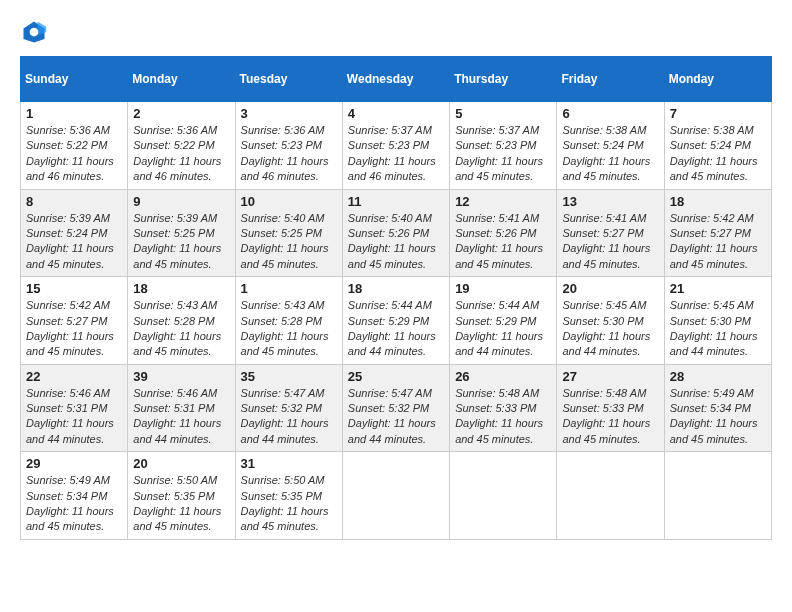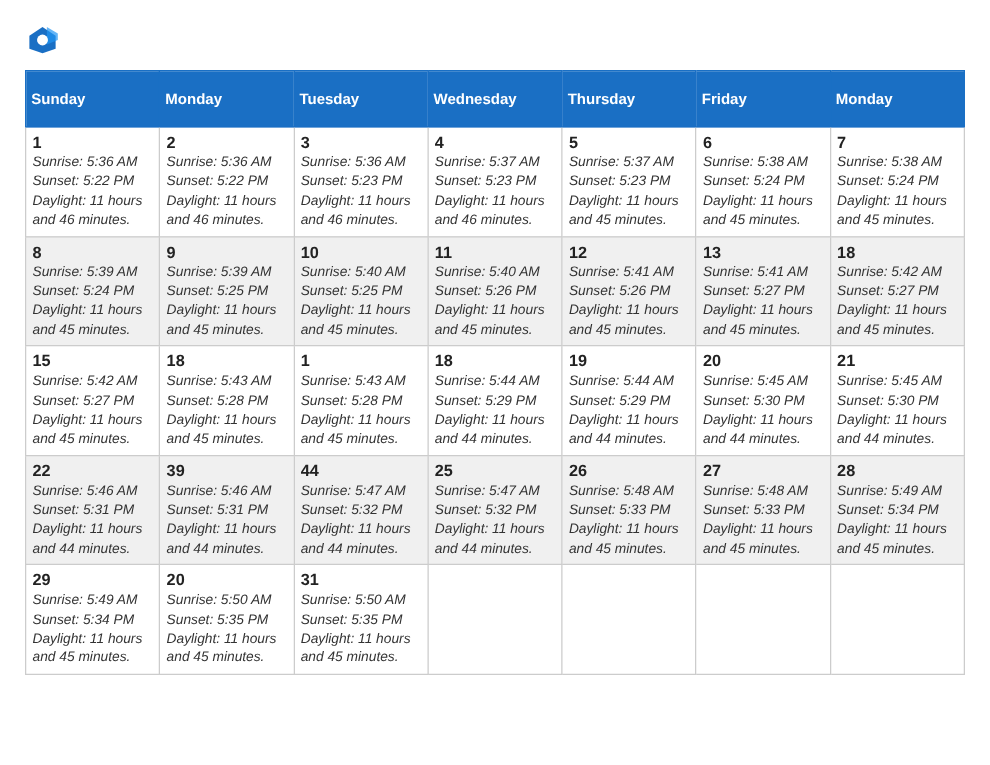--- a/index.html
+++ b/index.html
@@ -226,21 +226,21 @@
         <tr class="row-shaded">
           <td>
         <span class="day-num">22</span>
         <span class="day-info">Sunrise: 5:46 AM<br>Sunset: 5:31 PM<br>Daylight: 11 hours and 44 minutes.</span>
       </td>
           <td>
         <span class="day-num">39</span>
         <span class="day-info">Sunrise: 5:46 AM<br>Sunset: 5:31 PM<br>Daylight: 11 hours and 44 minutes.</span>
       </td>
           <td>
-        <span class="day-num">44</span>
+        <span class="day-num">35</span>
         <span class="day-info">Sunrise: 5:47 AM<br>Sunset: 5:32 PM<br>Daylight: 11 hours and 44 minutes.</span>
       </td>
           <td>
         <span class="day-num">25</span>
         <span class="day-info">Sunrise: 5:47 AM<br>Sunset: 5:32 PM<br>Daylight: 11 hours and 44 minutes.</span>
       </td>
           <td>
         <span class="day-num">26</span>
         <span class="day-info">Sunrise: 5:48 AM<br>Sunset: 5:33 PM<br>Daylight: 11 hours and 45 minutes.</span>
       </td>

